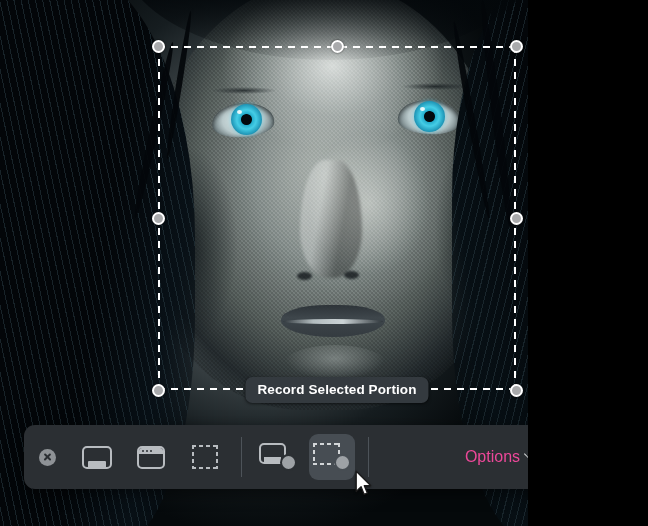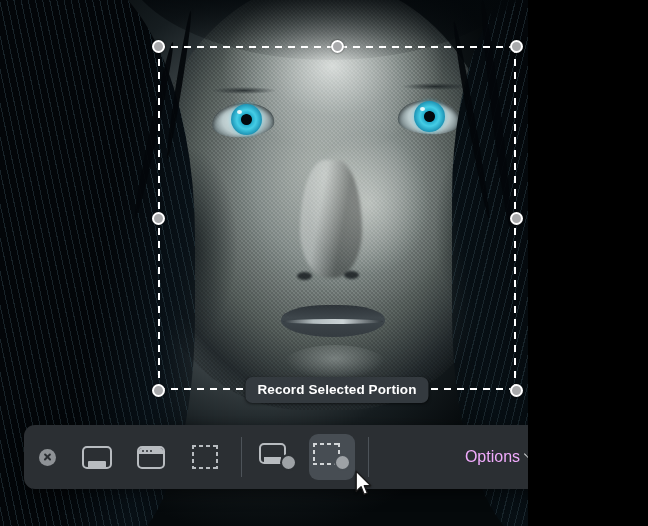--- a/index.html
+++ b/index.html
@@ -286,21 +286,21 @@
     margin: 0 9px;
   }
   .tb-divider {
     width: 1px; height: 64px;
     background: #3d4247;
   }
   .tb-options {
     flex: 1;
     display: flex; align-items: center; justify-content: center;
     height: 64px;
-    color: #f0abfc;
+    color: #ec4899;
     font-size: 16px;
     gap: 6px;
   }
   .tb-record {
     width: 108px;
     display: flex; align-items: center; justify-content: center;
     height: 64px;
     color: #e3e5e6;
     font-size: 16px;
   }

